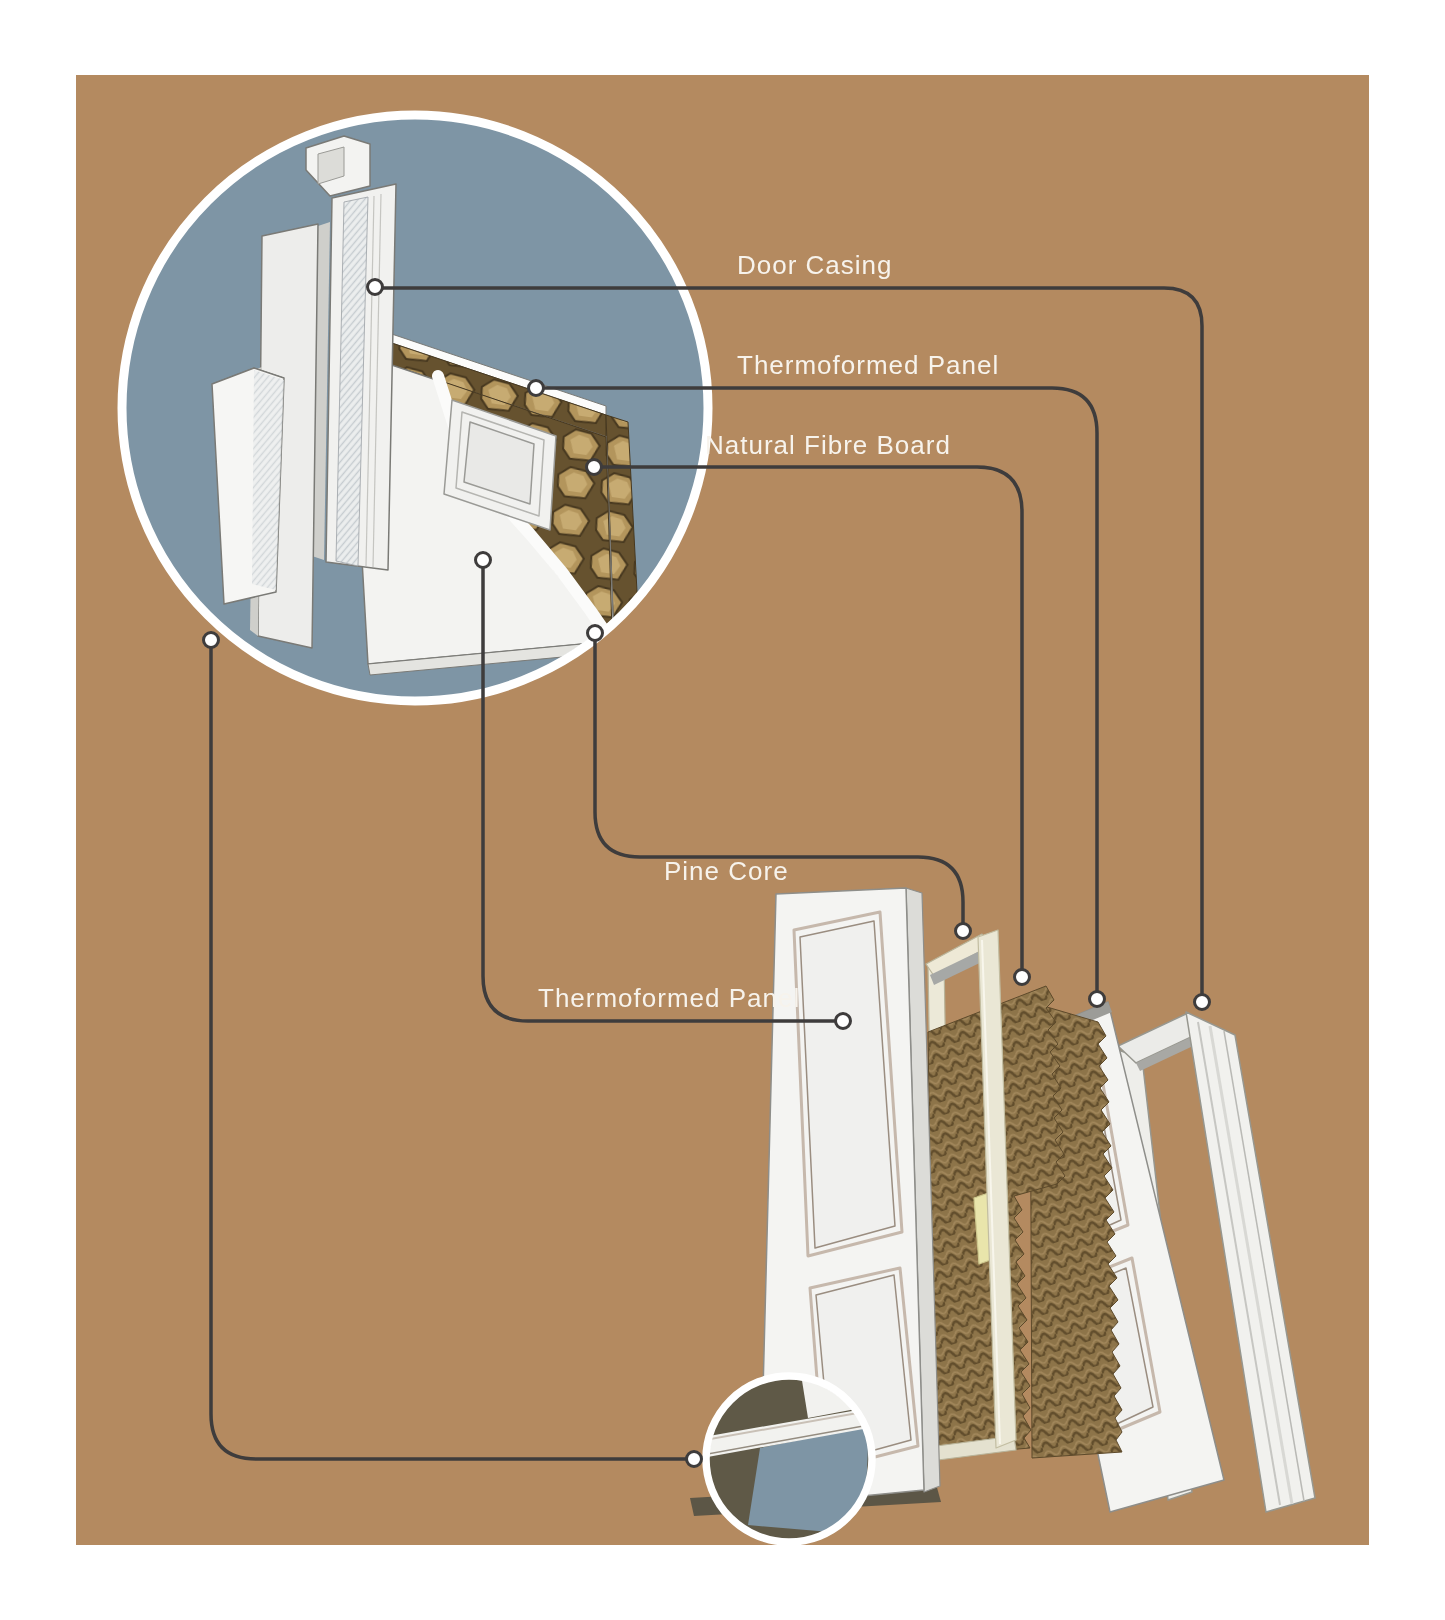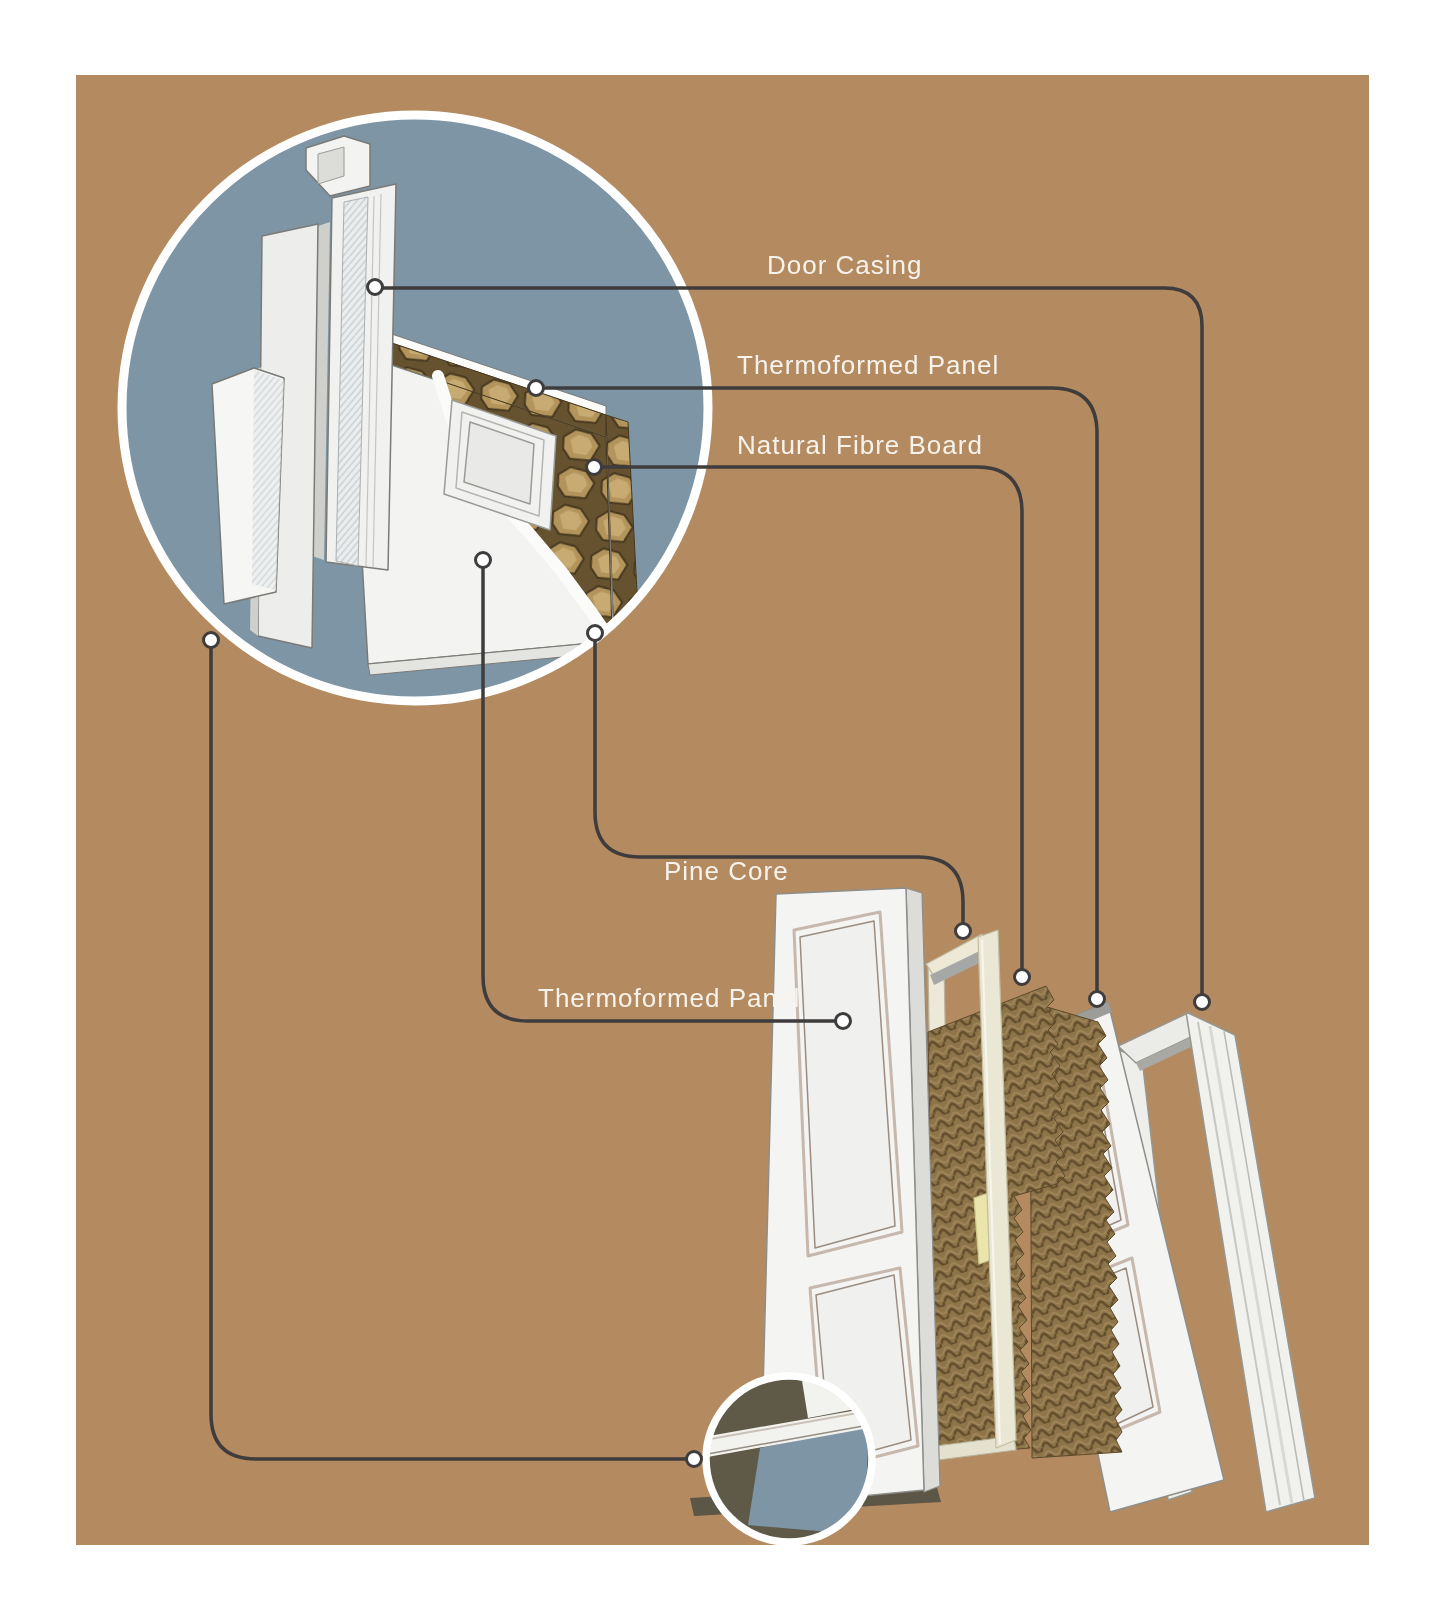--- a/index.html
+++ b/index.html
@@ -185,22 +185,22 @@
       <circle cx="211" cy="640" r="7.5"></circle>
       <circle cx="963" cy="931" r="7.5"></circle>
       <circle cx="1022" cy="977" r="7.5"></circle>
       <circle cx="1097" cy="999" r="7.5"></circle>
       <circle cx="1202" cy="1002" r="7.5"></circle>
       <circle cx="843" cy="1021" r="7.5"></circle>
       <circle cx="694" cy="1459" r="7.5"></circle>
     </g>
   </svg>
 
-  <div class="callout-label" style="left:767px; top:250px;text-align:center;">Door Casing</div>
+  <div class="callout-label" style="left:737px; top:250px;text-align:center;">Door Casing</div>
 
   <div class="callout-label" style="left:737px; top:350px;">Thermoformed Panel</div>
 
-  <div class="callout-label" style="left:737px; top:430px;">Natural Fibre Board</div>
+  <div class="callout-label" style="left:705px; top:430px;">Natural Fibre Board</div>
 
   <div class="callout-label" style="left:664px; top:856px;">Pine Core</div>
 
   <div class="callout-label" style="left:538px; top:983px;">Thermoformed Panel</div>
 </div>
 
 </body></html>

